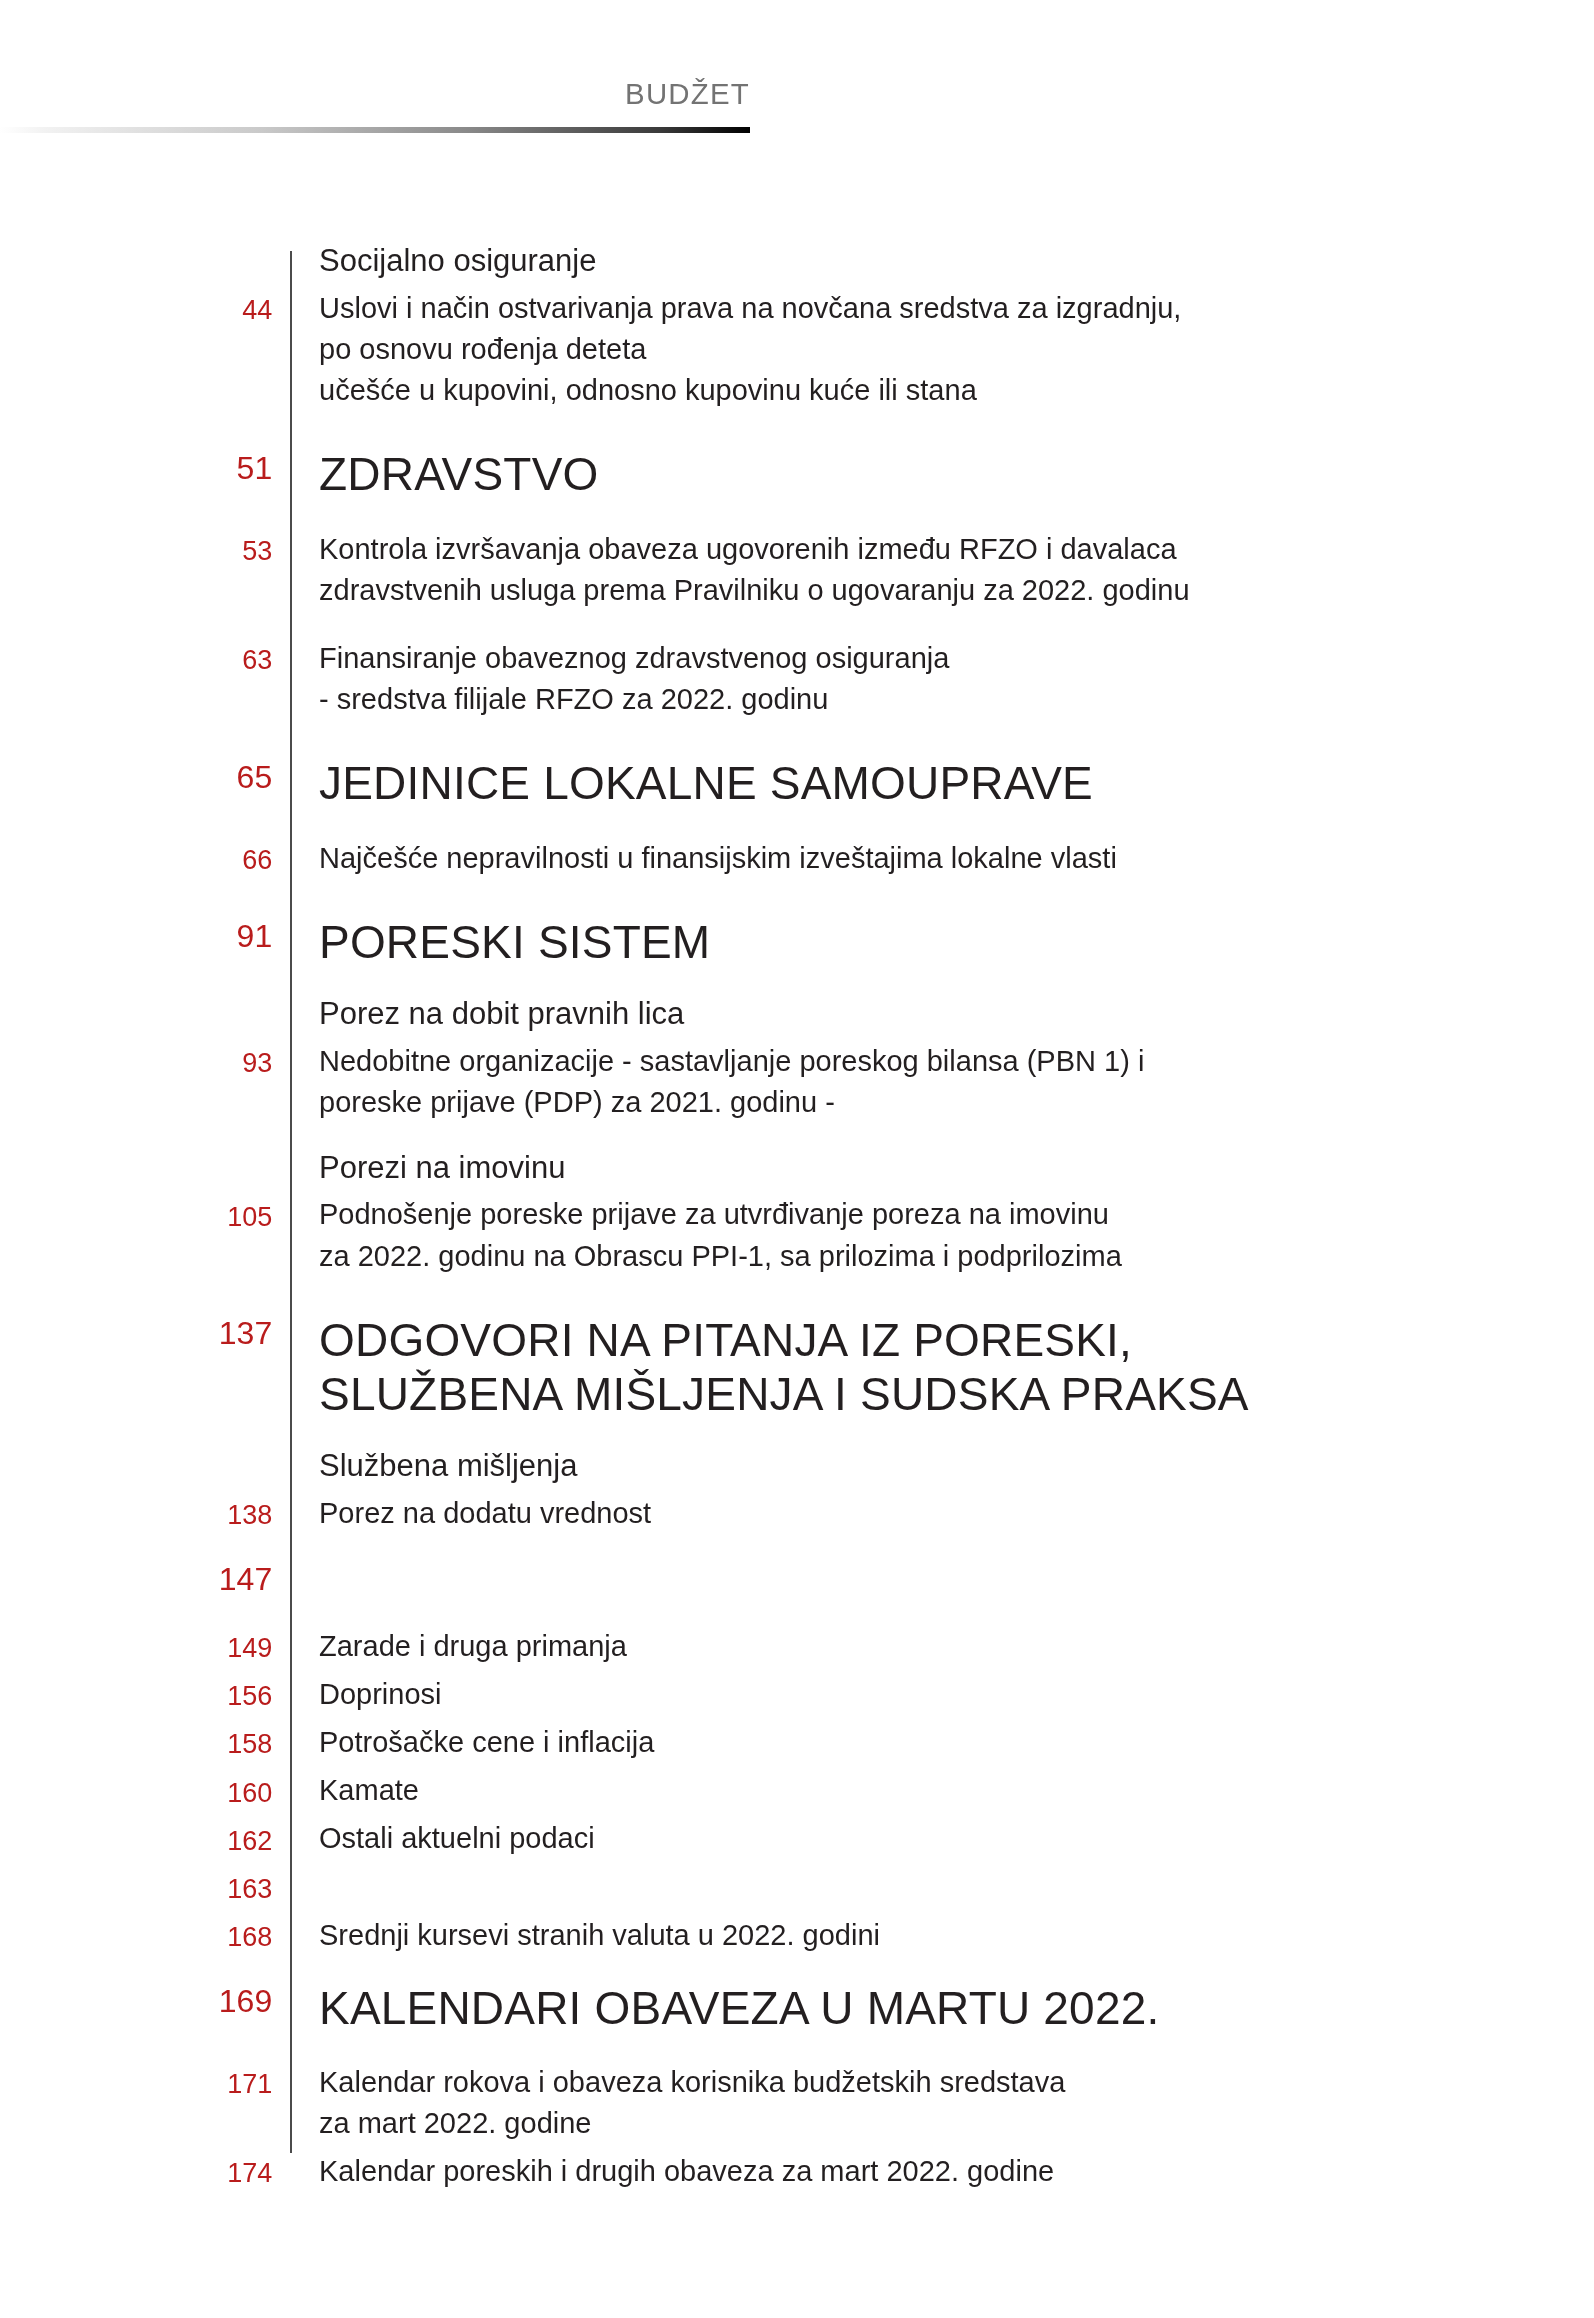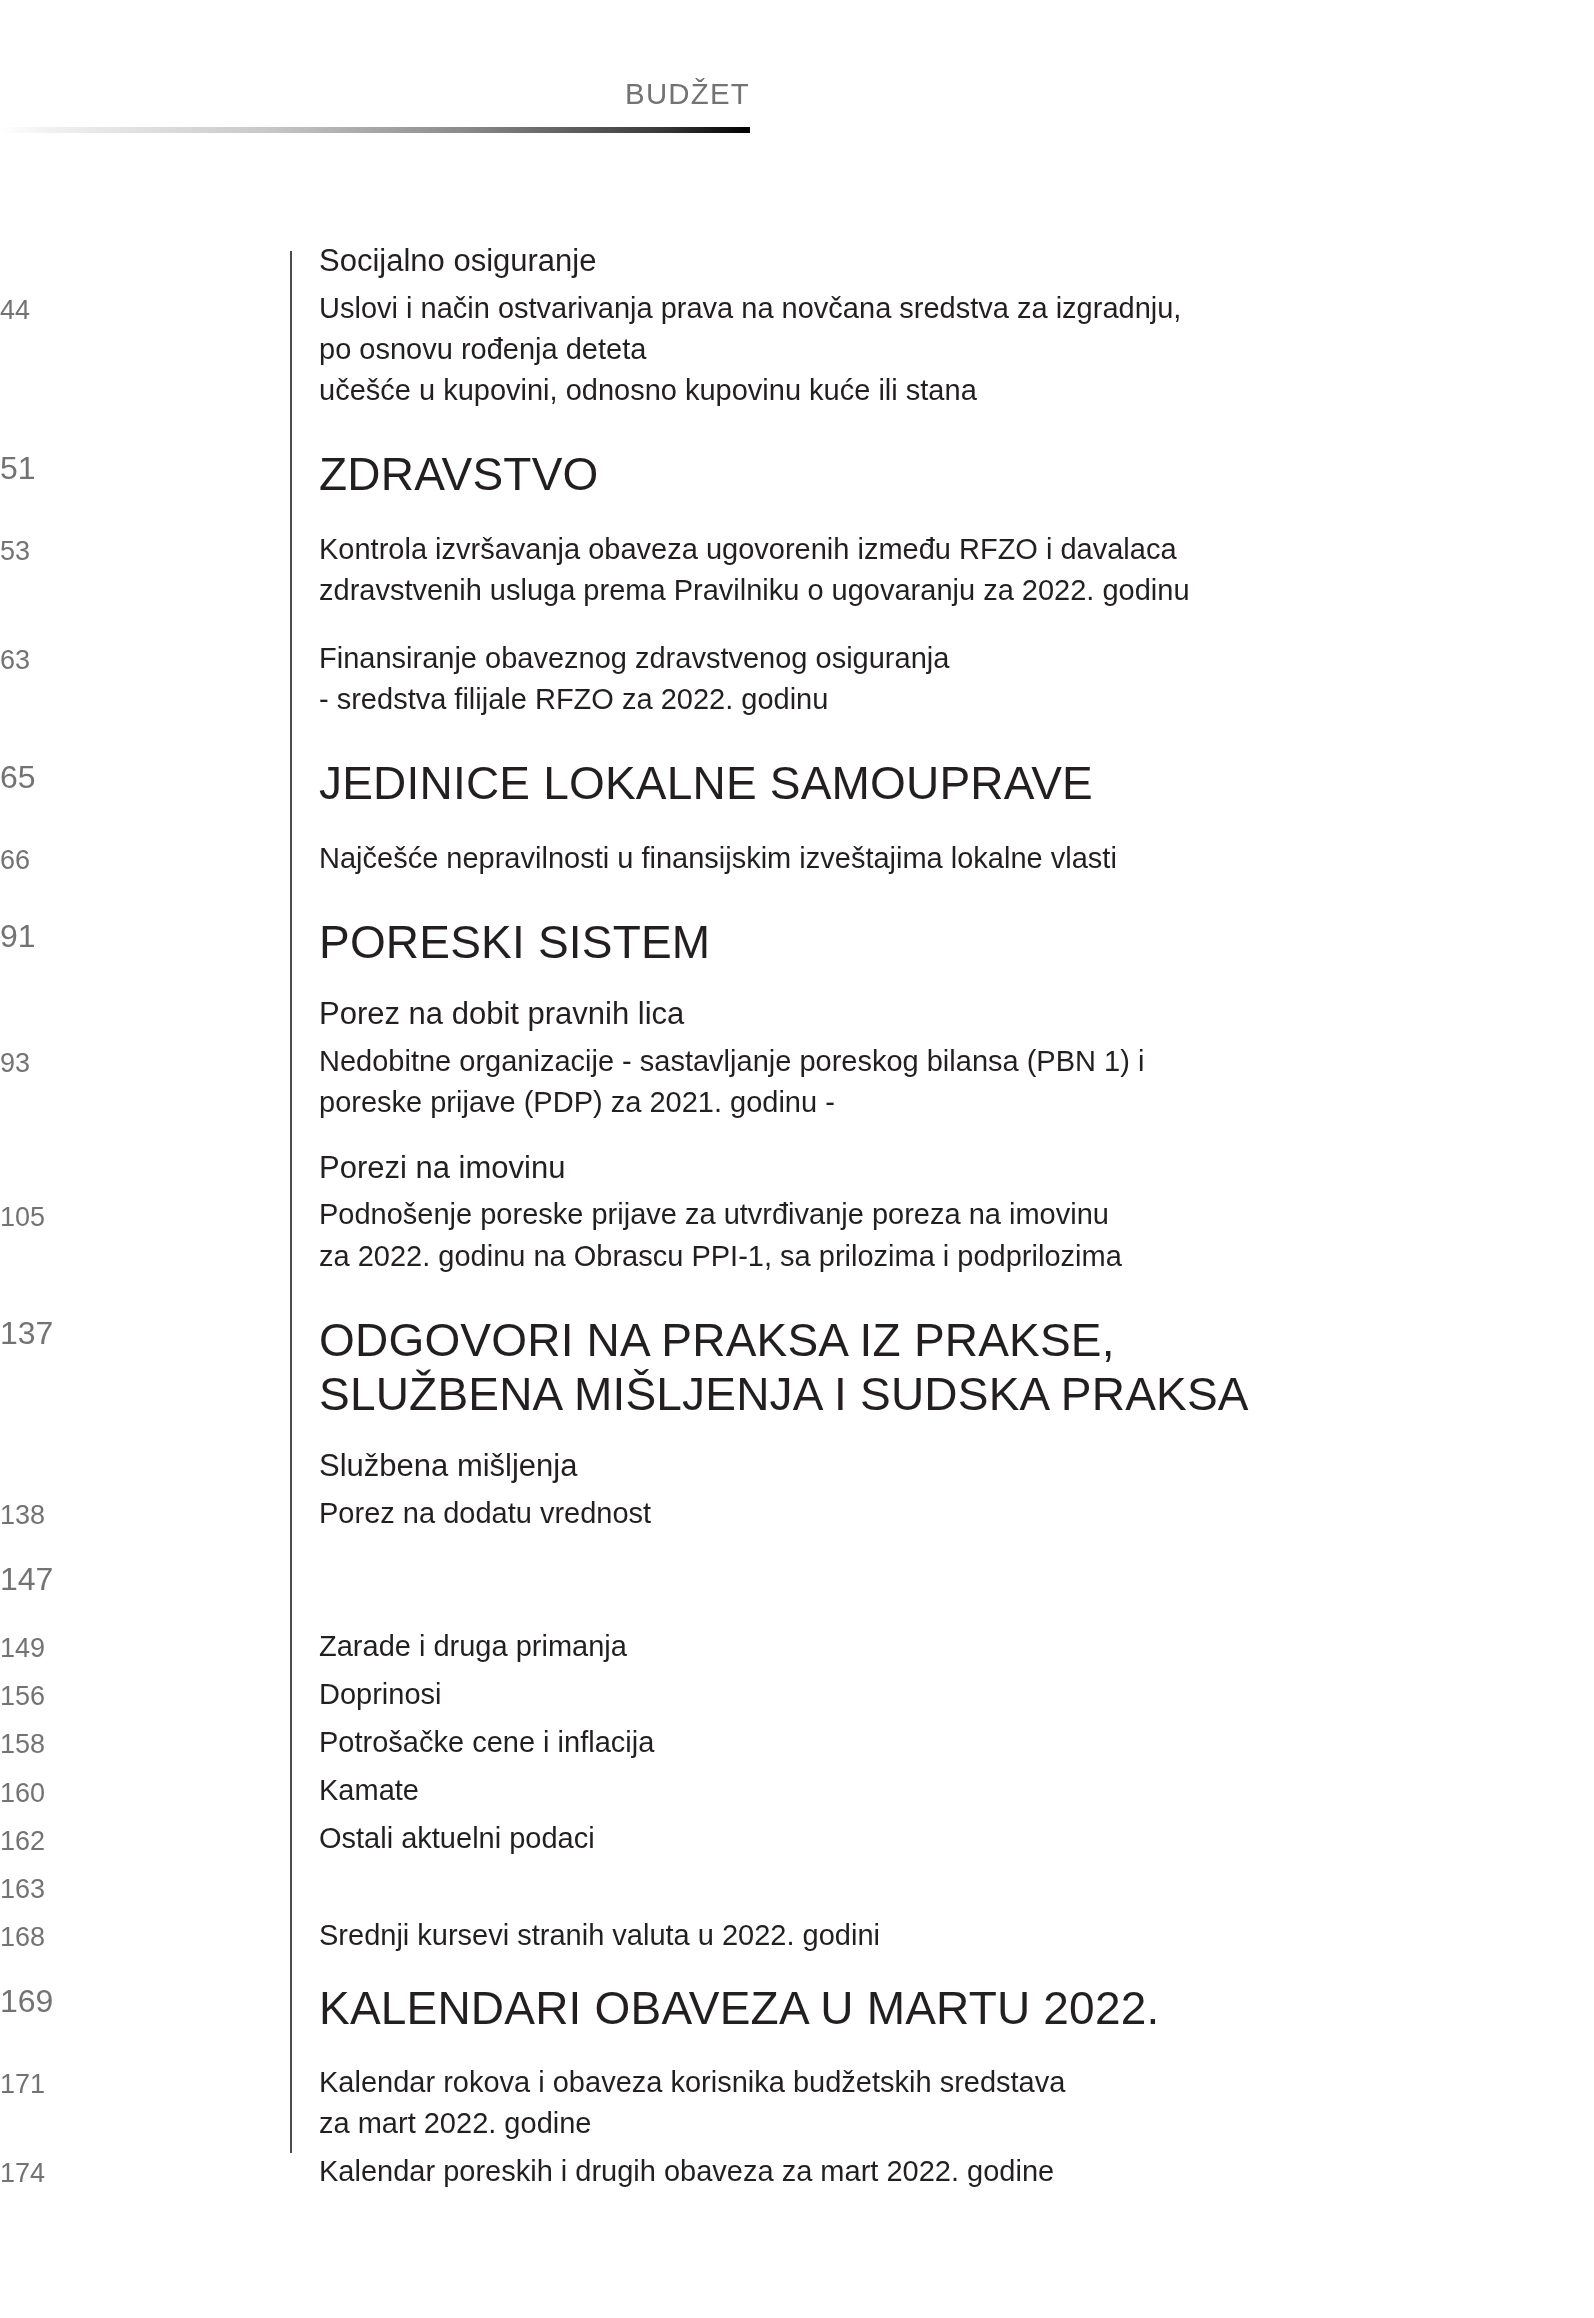--- a/index.html
+++ b/index.html
@@ -59,23 +59,23 @@
 
   .row {
     position: relative;
     display: flex;
     align-items: flex-start;
     padding: 0;
   }
   .num {
     width: 282px;
     flex: 0 0 282px;
-    text-align: left;
+    text-align: right;
     font-weight: 300;
-    color: #737373;
+    color: #b91c1c;
     box-sizing: border-box;
     padding-right: 9.8px;
     white-space: nowrap;
   }
   .txt {
     flex: 1 1 auto;
     padding-left: 37px;
     font-weight: 300;
     color: #231f20;
     box-sizing: border-box;
@@ -188,21 +188,21 @@
         <div class="row entry sp-xs">
           <div class="num">105</div>
           <div class="txt">
             <span class="line">Podnošenje poreske prijave za utvrđivanje poreza na imovinu</span>
             <span class="line">za 2022. godinu na Obrascu PPI-1, sa prilozima i podprilozima</span>
           </div>
         </div>
         <div class="row section sp-l">
           <div class="num">137</div>
           <div class="txt">
-            <span class="line">ODGOVORI NA PRAKSA IZ PRAKSE,</span>
+            <span class="line">ODGOVORI NA PITANJA IZ PORESKI,</span>
             <span class="line">SLUŽBENA MIŠLJENJA I SUDSKA PRAKSA</span>
           </div>
         </div>
         <div class="row group sp-m">
           <div class="num"></div>
           <div class="txt">
             <span class="line">Službena mišljenja</span>
           </div>
         </div>
         <div class="row entry sp-xs">

